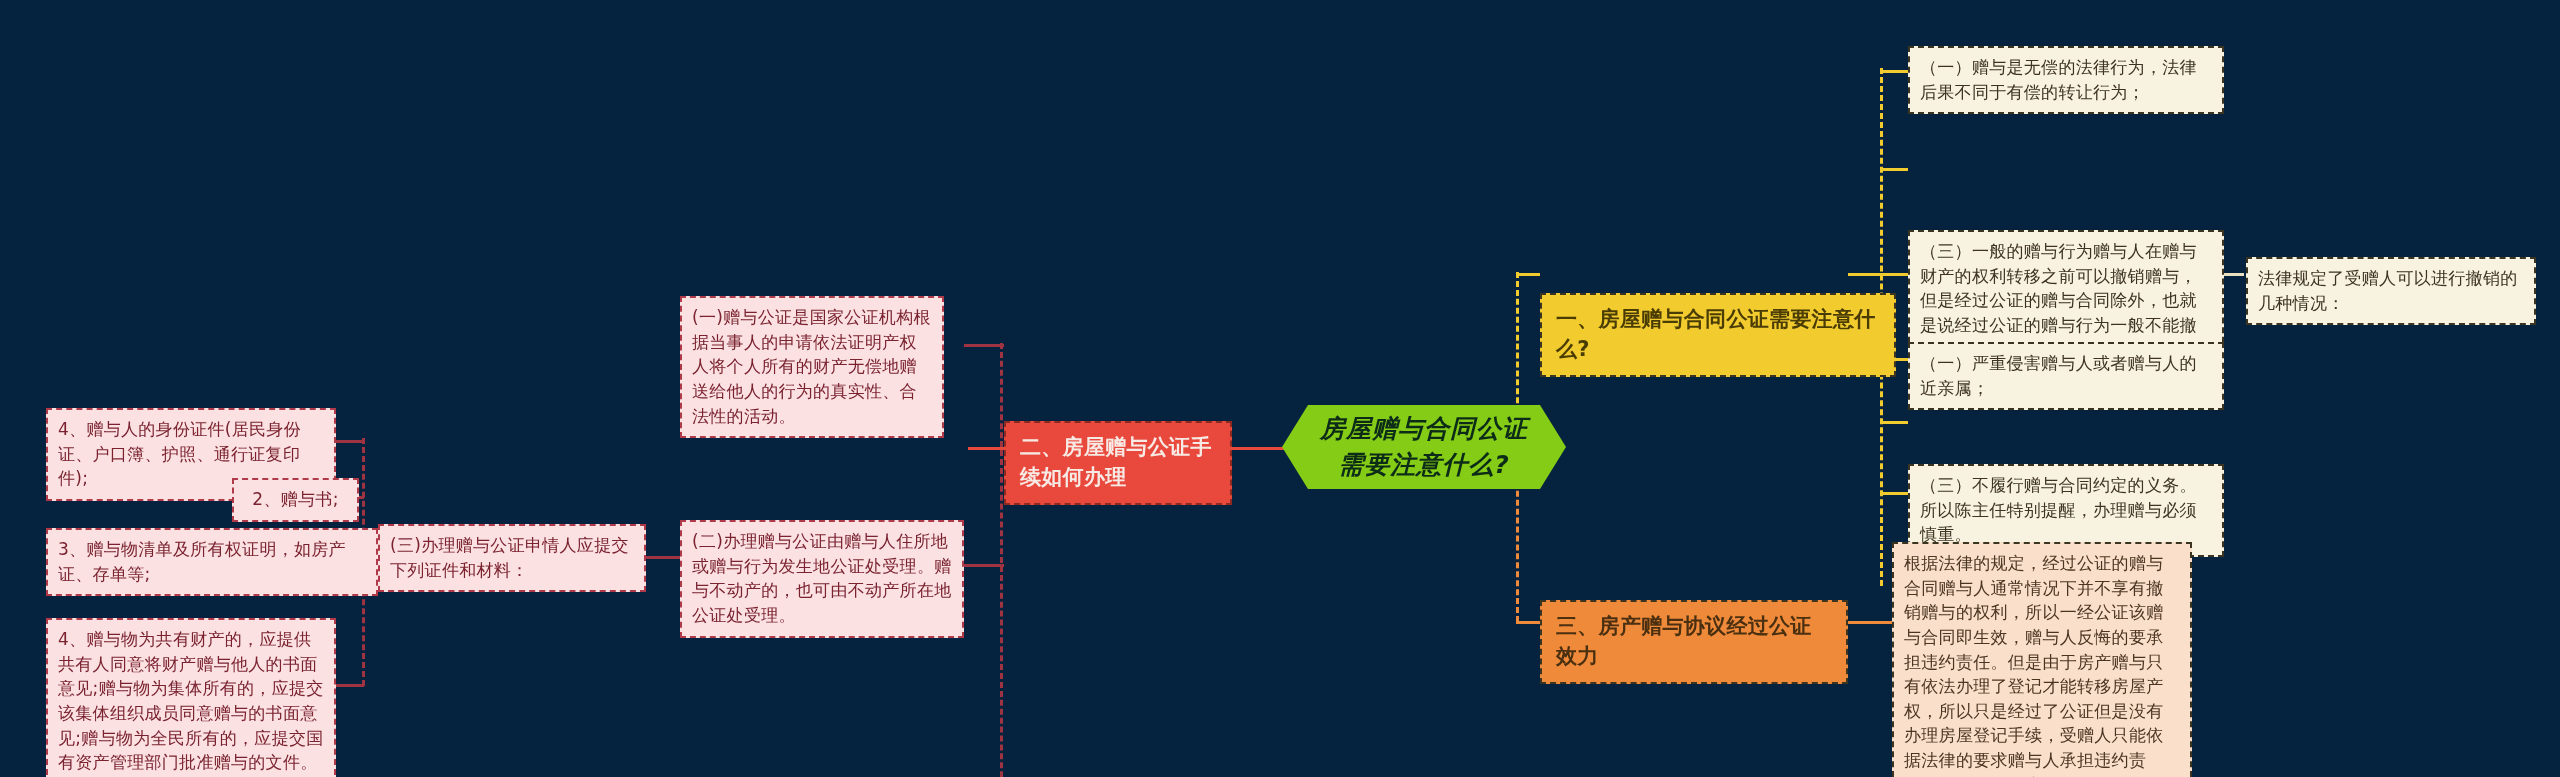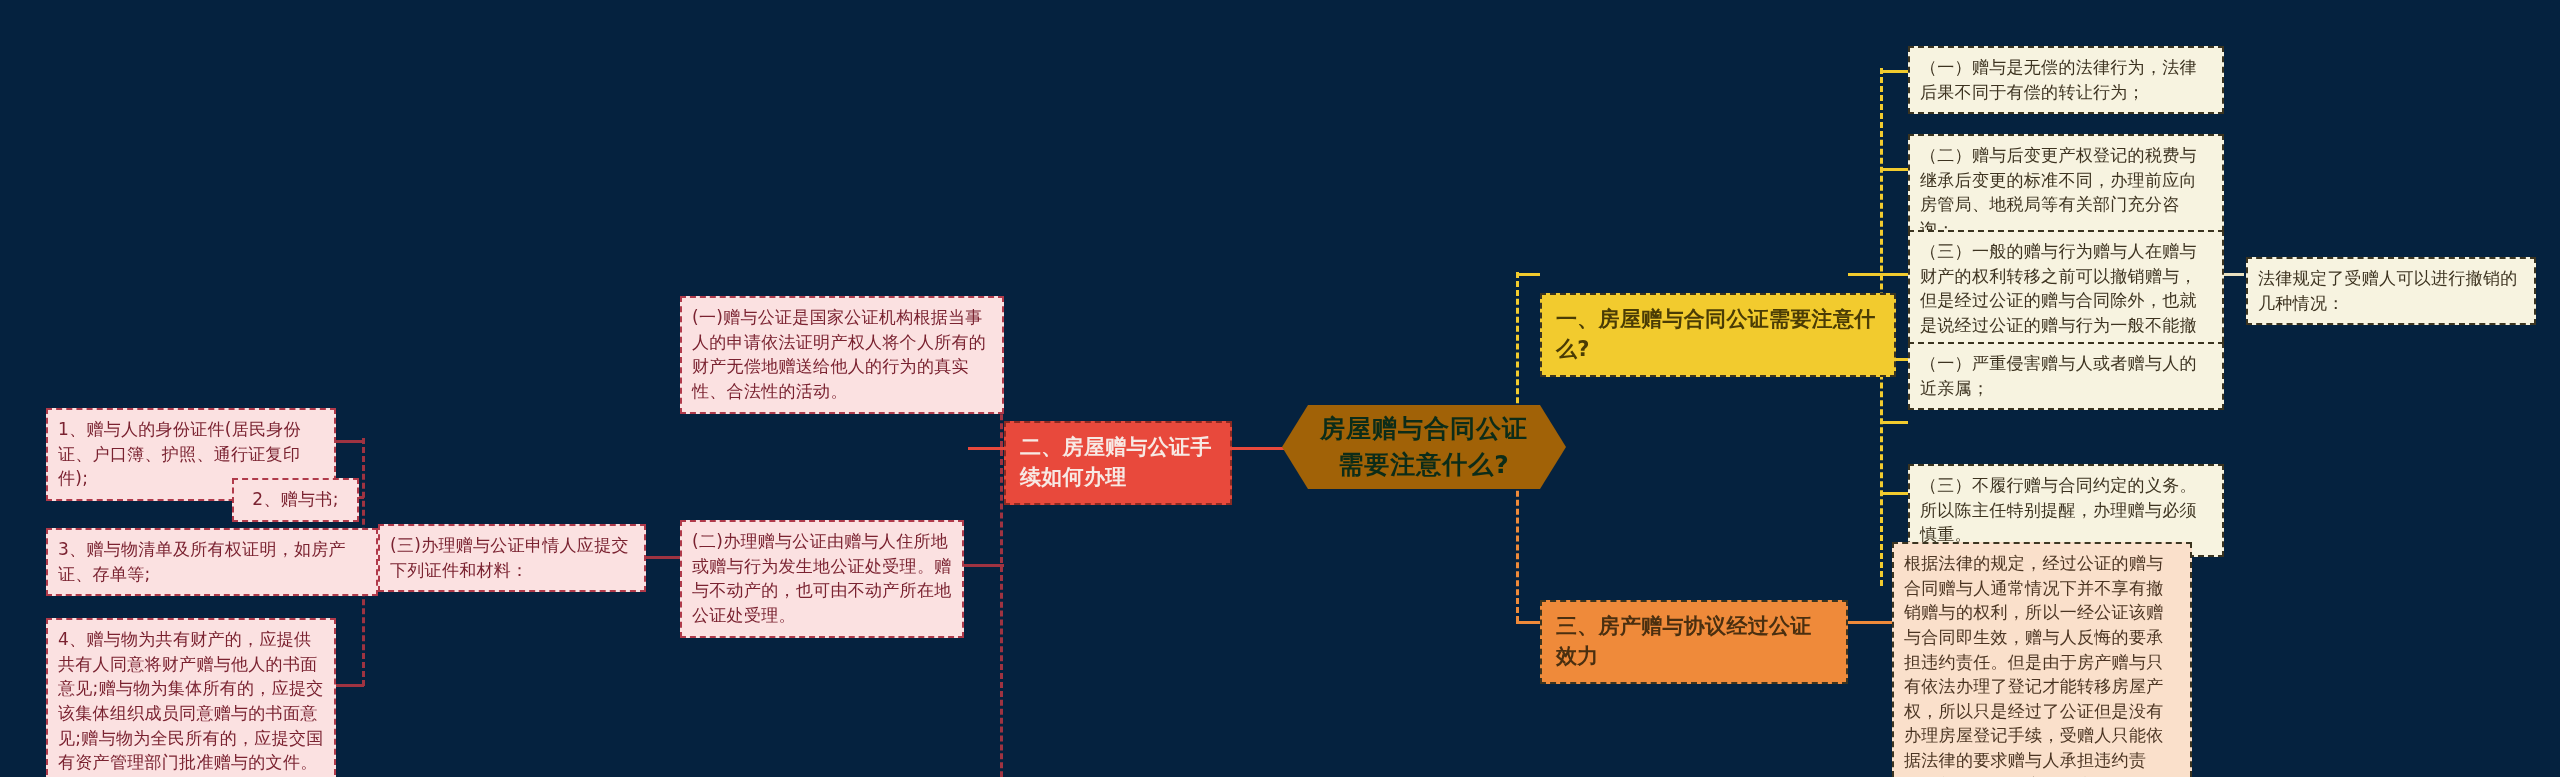--- a/index.html
+++ b/index.html
@@ -67,32 +67,33 @@
   .branch-orange{
     background:#ef8a3a;
     color:#4a2f10;
     border:2px dashed #3b3420;
   }
 
   
   .center{
     position:absolute;
     box-sizing:border-box;
-    background:#a16207;
+    background:#84cc16;
     color:#0c2c18;
     font-size:25px;
     font-weight:600;
     display:flex;
     align-items:center;
     justify-content:center;
     text-align:center;
     line-height:1.45;
     letter-spacing:1px;
     padding:10px 34px;
     clip-path:polygon(26px 0, calc(100% - 26px) 0, 100% 50%, calc(100% - 26px) 100%, 26px 100%, 0 50%);
+    font-style:italic;
   }
 
   
   .conn{position:absolute;}
   .vline{
     border-left:3px dashed;
   }
   .c-pinkdark{border-color:#9f3341;}
   .c-yellow{border-color:#f2cb2e;}
   .c-orange{border-color:#ef8a3a;}
@@ -137,40 +138,40 @@
   <div class="conn stub s-yellow" style="left:1880px;top:273px;width:28px;"></div>
   <div class="conn stub s-yellow" style="left:1880px;top:358px;width:28px;"></div>
   <div class="conn stub s-yellow" style="left:1880px;top:421px;width:28px;"></div>
   <div class="conn stub s-yellow" style="left:1880px;top:492px;width:28px;"></div>
 
   <div class="conn stub s-cream" style="left:2192px;top:273px;width:52px;"></div>
 
   <div class="conn stub s-orange" style="left:1848px;top:621px;width:44px;"></div>
 
   <div class="node leaf leaf-pink" style="left:46px;top:408px;width:290px;">
-    <span>1、赠与人的身份证件(居民身份证、户口簿、护照、通行证复印件);</span>
+    <span>4、赠与人的身份证件(居民身份证、户口簿、护照、通行证复印件);</span>
   </div>
 
   <div class="node leaf leaf-pink" style="left:232px;top:478px;width:127px;justify-content:center;">
     <span>2、赠与书;</span>
   </div>
 
   <div class="node leaf leaf-pink" style="left:46px;top:528px;width:332px;">
     <span>3、赠与物清单及所有权证明，如房产证、存单等;</span>
   </div>
 
   <div class="node leaf leaf-pink" style="left:46px;top:618px;width:290px;">
     <span>4、赠与物为共有财产的，应提供共有人同意将财产赠与他人的书面意见;赠与物为集体所有的，应提交该集体组织成员同意赠与的书面意见;赠与物为全民所有的，应提交国有资产管理部门批准赠与的文件。</span>
   </div>
 
   <div class="node leaf leaf-pink" style="left:378px;top:524px;width:268px;">
     <span>(三)办理赠与公证申情人应提交下列证件和材料：</span>
   </div>
 
-  <div class="node leaf leaf-pink" style="left:680px;top:296px;width:324px;">
+  <div class="node leaf leaf-pink" style="left:680px;top:296px;width:264px;">
     <span>(一)赠与公证是国家公证机构根据当事人的申请依法证明产权人将个人所有的财产无偿地赠送给他人的行为的真实性、合法性的活动。</span>
   </div>
 
   <div class="node leaf leaf-pink" style="left:680px;top:520px;width:284px;">
     <span>(二)办理赠与公证由赠与人住所地或赠与行为发生地公证处受理。赠与不动产的，也可由不动产所在地公证处受理。</span>
   </div>
 
   <div class="node branch branch-red" style="left:1004px;top:421px;width:228px;justify-content:center;">
     <span>二、房屋赠与公证手续如何办理</span>
   </div>
@@ -184,23 +185,20 @@
   </div>
 
   <div class="node branch branch-orange" style="left:1540px;top:600px;width:308px;">
     <span>三、房产赠与协议经过公证效力</span>
   </div>
 
   <div class="node leaf leaf-cream" style="left:1908px;top:46px;width:316px;">
     <span>（一）赠与是无偿的法律行为，法律后果不同于有偿的转让行为；</span>
   </div>
 
-  <div class="node leaf leaf-cream" style="left:1908px;top:134px;width:316px;">
-    <span>（二）赠与后变更产权登记的税费与继承后变更的标准不同，办理前应向房管局、地税局等有关部门充分咨询；</span>
-  </div>
 
   <div class="node leaf leaf-cream" style="left:1908px;top:230px;width:316px;">
     <span>（三）一般的赠与行为赠与人在赠与财产的权利转移之前可以撤销赠与，但是经过公证的赠与合同除外，也就是说经过公证的赠与行为一般不能撤销。</span>
   </div>
 
   <div class="node leaf leaf-cream" style="left:2246px;top:257px;width:290px;">
     <span>法律规定了受赠人可以进行撤销的几种情况：</span>
   </div>
 
   <div class="node leaf leaf-cream" style="left:1908px;top:342px;width:316px;">

